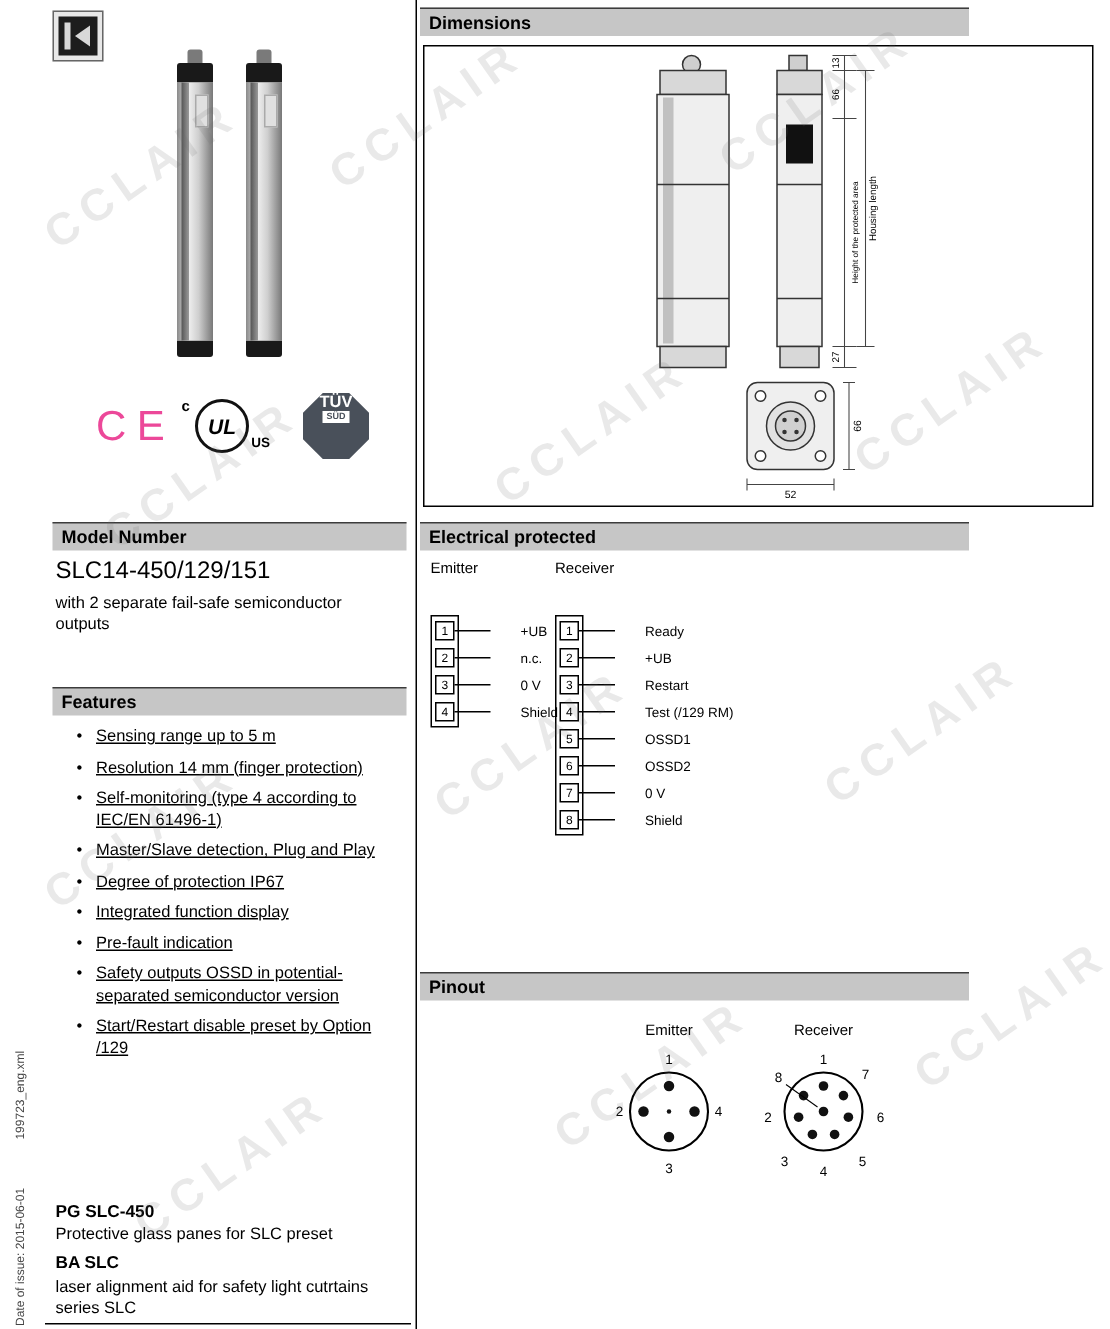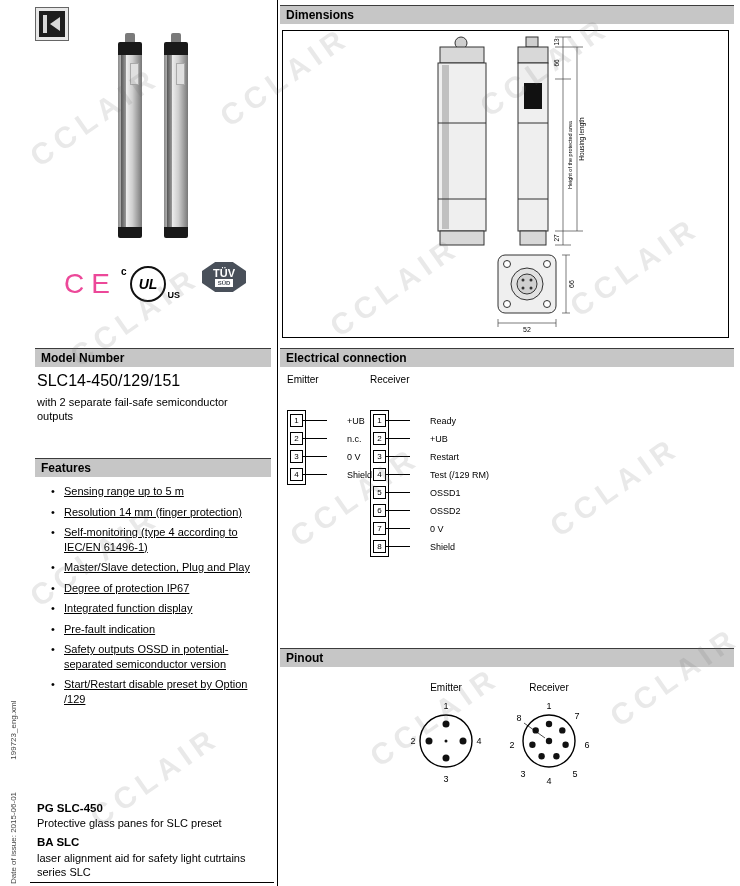--- a/index.html
+++ b/index.html
@@ -40,31 +40,31 @@
   .t-cap-bot { height:11px; background:#191919; border-radius:0 0 2px 2px; }
 
   
   .ce-mark { position:absolute; left:64px; top:268px; font-size:28px; letter-spacing:7px; color:#ec4899; }
   .ul-mark { position:absolute; left:130px; top:266px; width:36px; height:36px; }
   .ul-circle { width:36px; height:36px; border:2.5px solid #111; border-radius:50%;
                display:flex; align-items:center; justify-content:center;
                font-style:italic; font-weight:bold; font-size:14px; }
   .ul-c { position:absolute; left:-9px; top:0px; font-weight:bold; font-size:10px; }
   .ul-us { position:absolute; right:-14px; bottom:2px; font-weight:bold; font-size:9px; }
-  .tuv-mark { position:absolute; left:202px; top:262px; width:44px; height:30px; background:#49505a;
+  .tuv-mark { position:absolute; left:202px; top:262px; width:44px; height:44px; background:#49505a;
               clip-path:polygon(30% 0,70% 0,100% 30%,100% 70%,70% 100%,30% 100%,0 70%,0 30%);
-              display:flex; flex-direction:column; align-items:center; justify-content:center; }
+              display:flex; flex-direction:column; align-items:center; justify-content:flex-start; }
   .tuv-top { color:#fff; font-weight:bold; font-size:11px; line-height:12px; }
   .tuv-bot { color:#49505a; background:#fff; font-weight:bold; font-size:6px; line-height:8px; padding:0 3px; }
 
   
   .section-bar { position:absolute; height:19px; background:#c6c6c6; border-top:1px solid #3c3c3c;
                  font-weight:bold; font-size:12px; line-height:18px; padding-left:6px; }
   .bar-left { left:35px; width:236px; }
-  .bar-right { left:280px; width:454px; }
+  .bar-right { left:280px; width:366px; }
 
   .model-number { position:absolute; left:37px; top:372px; font-weight:normal; font-size:16px; }
   .model-desc { position:absolute; left:37px; top:395px; width:215px; font-size:11px; line-height:14px; }
 
   ul.features { position:absolute; left:50px; top:484px; width:218px; list-style:none;
                 font-size:11px; line-height:14.5px; }
   ul.features li { position:relative; padding-left:14px; margin-bottom:6px;text-decoration:underline; }
   ul.features li::before { content:"•"; position:absolute; left:1px; }
 
   .acc-name { position:absolute; left:37px; font-weight:bold; font-size:11.5px; }
@@ -249,21 +249,21 @@
         <line x1="283" y1="224" x2="283" y2="282"></line>
         <line x1="279" y1="224" x2="287" y2="224"></line>
         <line x1="279" y1="282" x2="287" y2="282"></line>
       </g>
       <text x="244" y="301" font-size="7" text-anchor="middle">52</text>
       <text transform="translate(291,253) rotate(-90)" font-size="7" text-anchor="middle">66</text>
     </svg>
   </div>
 
   <div class="section-bar bar-right" style="top:348px">
-    <span>Electrical connection</span>
+    <span>Electrical protected</span>
   </div>
   <div class="conn-label" style="left:287px;top:374px">Emitter</div>
   <div class="conn-label" style="left:370px;top:374px">Receiver</div>
 
   <div class="connector" style="left:287px;top:414px">
     <div class="housing"></div>
     <div class="pin-row">
       <span class="pin-box">1</span>
       <span class="pin-line"></span>
       <span class="pin-label">+UB</span>

